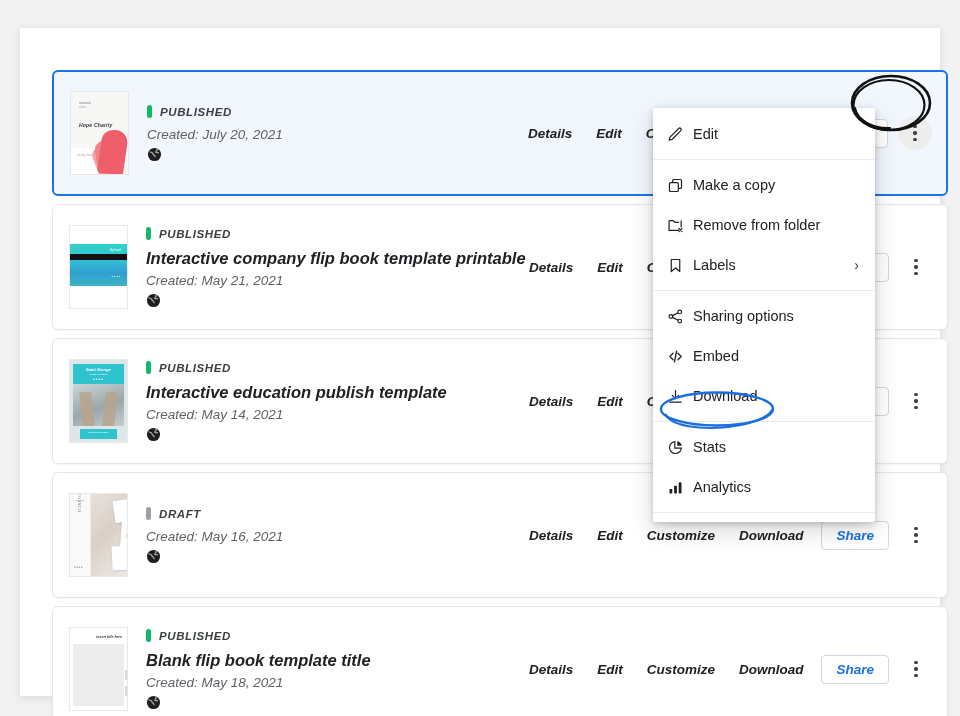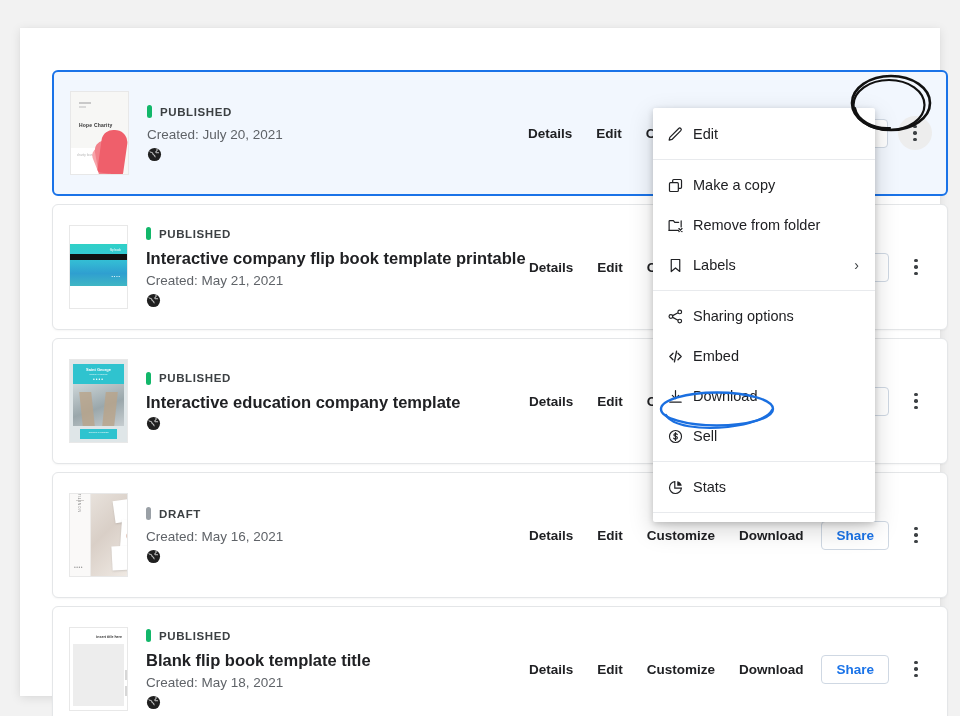--- a/index.html
+++ b/index.html
@@ -10,20 +10,21 @@
     -webkit-font-smoothing:antialiased;
     overflow:hidden;
     position:relative;
   }
   .page-sheet{
     position:absolute;
     left:20px;top:28px;
     width:920px;height:668px;
     background:#ffffff;
     box-shadow:0 2px 10px rgba(0,0,0,.10), 0 0 1px rgba(0,0,0,.06);
+    font-style:italic;
   }
   .doc-list{
     position:absolute;
     left:32px;top:42px;
     width:896px;
   }
   .doc-row{
     position:relative;
     box-sizing:border-box;
     height:126px;
@@ -258,21 +259,22 @@
           <div class="foot">
               <span>preview &amp; publish</span>
             </div>
         </div>
       </div>
       <div class="row-info">
         <div class="badge-line">
           <span class="badge-bar" style="background:#12b76a"></span>
           <span class="badge-text">PUBLISHED</span>
         </div>
-        <div class="row-title">Interactive education company template</div>
+        <div class="row-title">Interactive education publish template</div>
+        <div class="row-created">Created: May 14, 2021</div>
         <svg class="globe" viewBox="0 0 16 16">
           <circle cx="8" cy="8" r="7" fill="#1f1f1f"></circle>
           <path d="M3.2 5.2c1.1.9 2.2.3 2.9 1.1.5.6-.2 1.3.4 1.9.5.5 1.3.1 1.7.7.3.5-.1 1.2.3 1.7M10.6 2.3c-.3.8.4 1.2.1 1.9-.3.6-1.2.3-1.5.9-.2.5.4.9.9 1 .8.2 1.6-.4 2.3 0" stroke="#fff" stroke-width=".9" fill="none" stroke-linecap="round"></path>
         </svg>
       </div>
       <div class="row-actions">
         <span class="action-link">Details</span>
         <span class="action-link">Edit</span>
         <span class="action-link">Customize</span>
         <span class="action-link">Download</span>
@@ -434,41 +436,42 @@
 
   <div class="menu-item">
     <span class="mi-icon">
       <svg width="17" height="17" viewBox="0 0 24 24" fill="none" stroke="#202124" stroke-width="1.7" stroke-linecap="round" stroke-linejoin="round">
           <path d="M12 3.5v11M7.5 10.5L12 15l4.5-4.5M4 20h16"></path>
         </svg>
     </span>
     <span class="mi-label">Download</span>
   </div>
 
-  <div class="menu-item">
-    <span class="mi-icon">
-      <svg width="17" height="17" viewBox="0 0 24 24" fill="none" stroke="#202124" stroke-width="1.6">
-          <circle cx="12" cy="12" r="8.5"></circle>
-          <path d="M14.5 9.3c-.5-.9-1.4-1.3-2.5-1.3-1.4 0-2.3.8-2.3 1.8 0 2.6 5 1.3 5 3.9 0 1.1-1 2-2.6 2-1.2 0-2.2-.5-2.7-1.4M12 6.4v11.2" stroke-linecap="round"></path>
-        </svg>
-    </span>
-    <span class="mi-label">Sell</span>
-  </div>
   <div class="menu-sep"></div>
 
   <div class="menu-item">
     <span class="mi-icon">
       <svg width="17" height="17" viewBox="0 0 24 24" fill="none" stroke="#202124" stroke-width="1.7">
           <path d="M11 3.7A8.4 8.4 0 1 0 20.3 13H11z"></path>
           <path d="M14.5 3.2A8.4 8.4 0 0 1 20.8 9.6H14.5z" fill="#202124" stroke="none"></path>
         </svg>
     </span>
     <span class="mi-label">Stats</span>
   </div>
 
+  <div class="menu-item">
+    <span class="mi-icon">
+      <svg width="17" height="17" viewBox="0 0 24 24" fill="#202124">
+          <rect x="3.5" y="14" width="4" height="6.5" rx="1"></rect>
+          <rect x="10" y="9.5" width="4" height="11" rx="1"></rect>
+          <rect x="16.5" y="4.5" width="4" height="16" rx="1"></rect>
+        </svg>
+    </span>
+    <span class="mi-label">Analytics</span>
+  </div>
   <div class="menu-sep"></div>
 
 
 </div>
 
 <svg class="annot annot-kebab" viewBox="0 0 88 72">
   <ellipse cx="45" cy="35" rx="39" ry="27" fill="none" stroke="#111111" stroke-width="2.6"></ellipse>
   <ellipse cx="43" cy="37" rx="35.5" ry="25" fill="none" stroke="#111111" stroke-width="2.2"></ellipse>
   <path d="M9 40c2 12 18 21 35 20" fill="none" stroke="#111111" stroke-width="2.2" stroke-linecap="round"></path>
 </svg>

